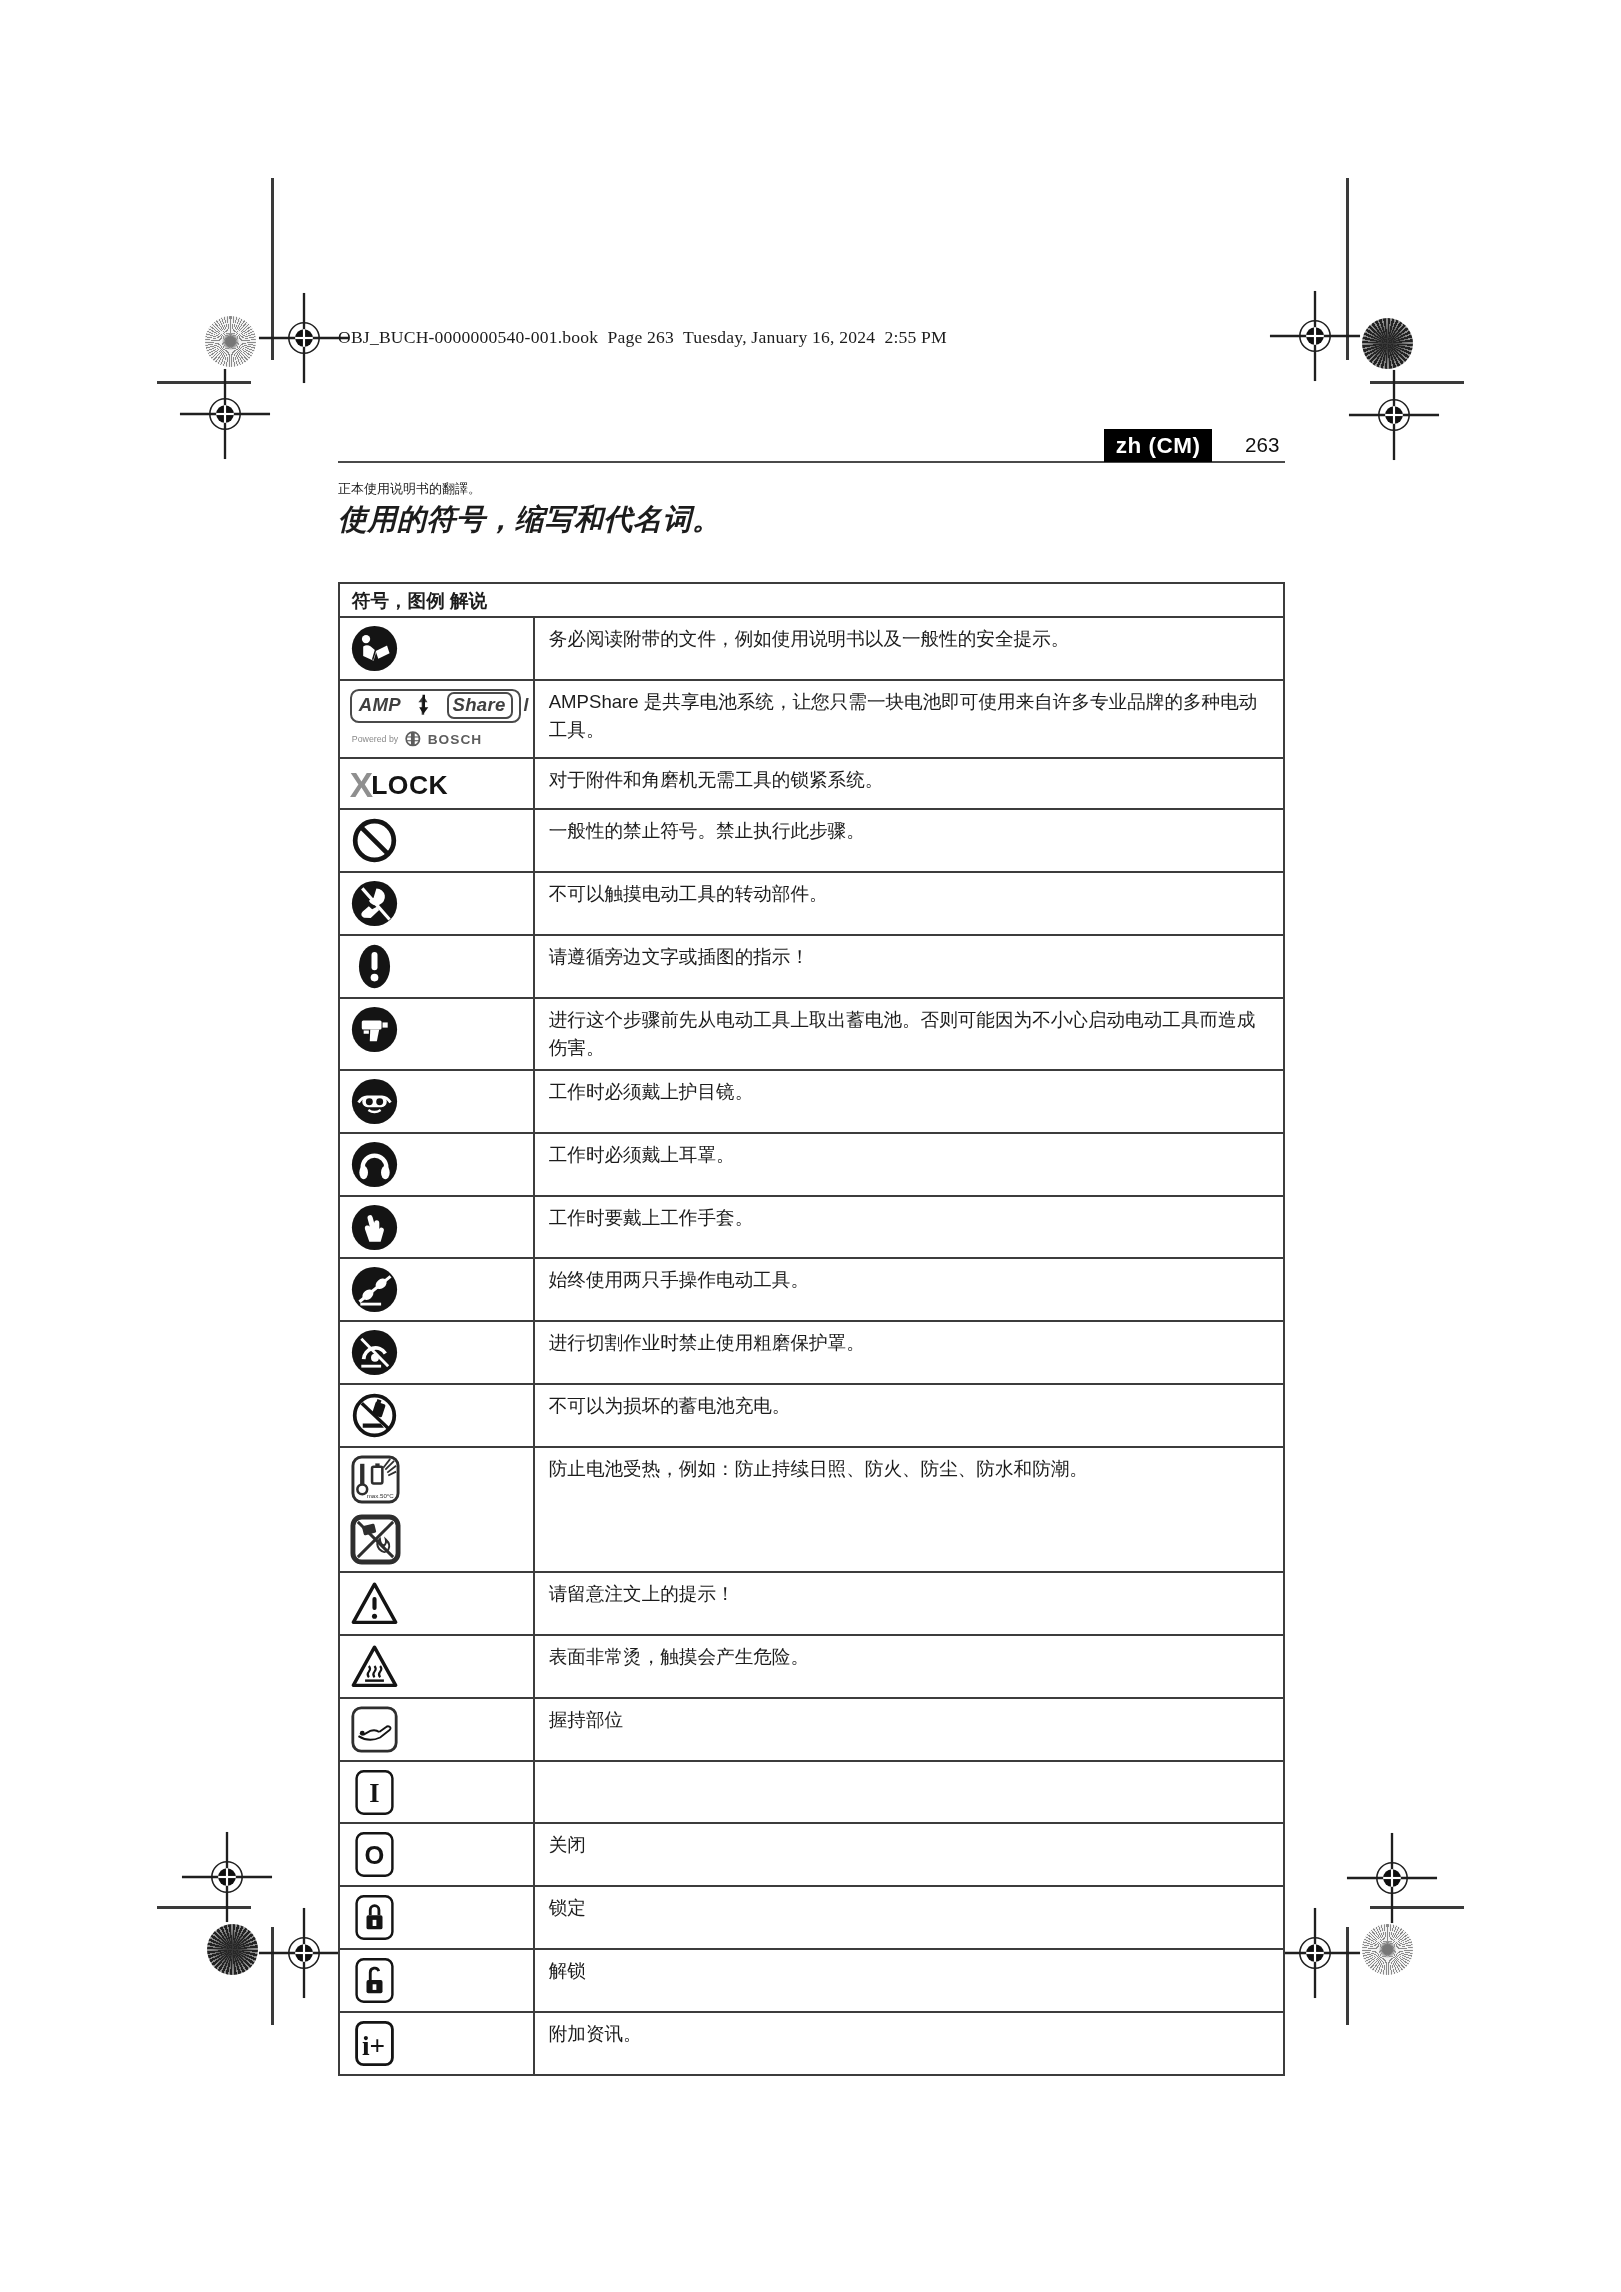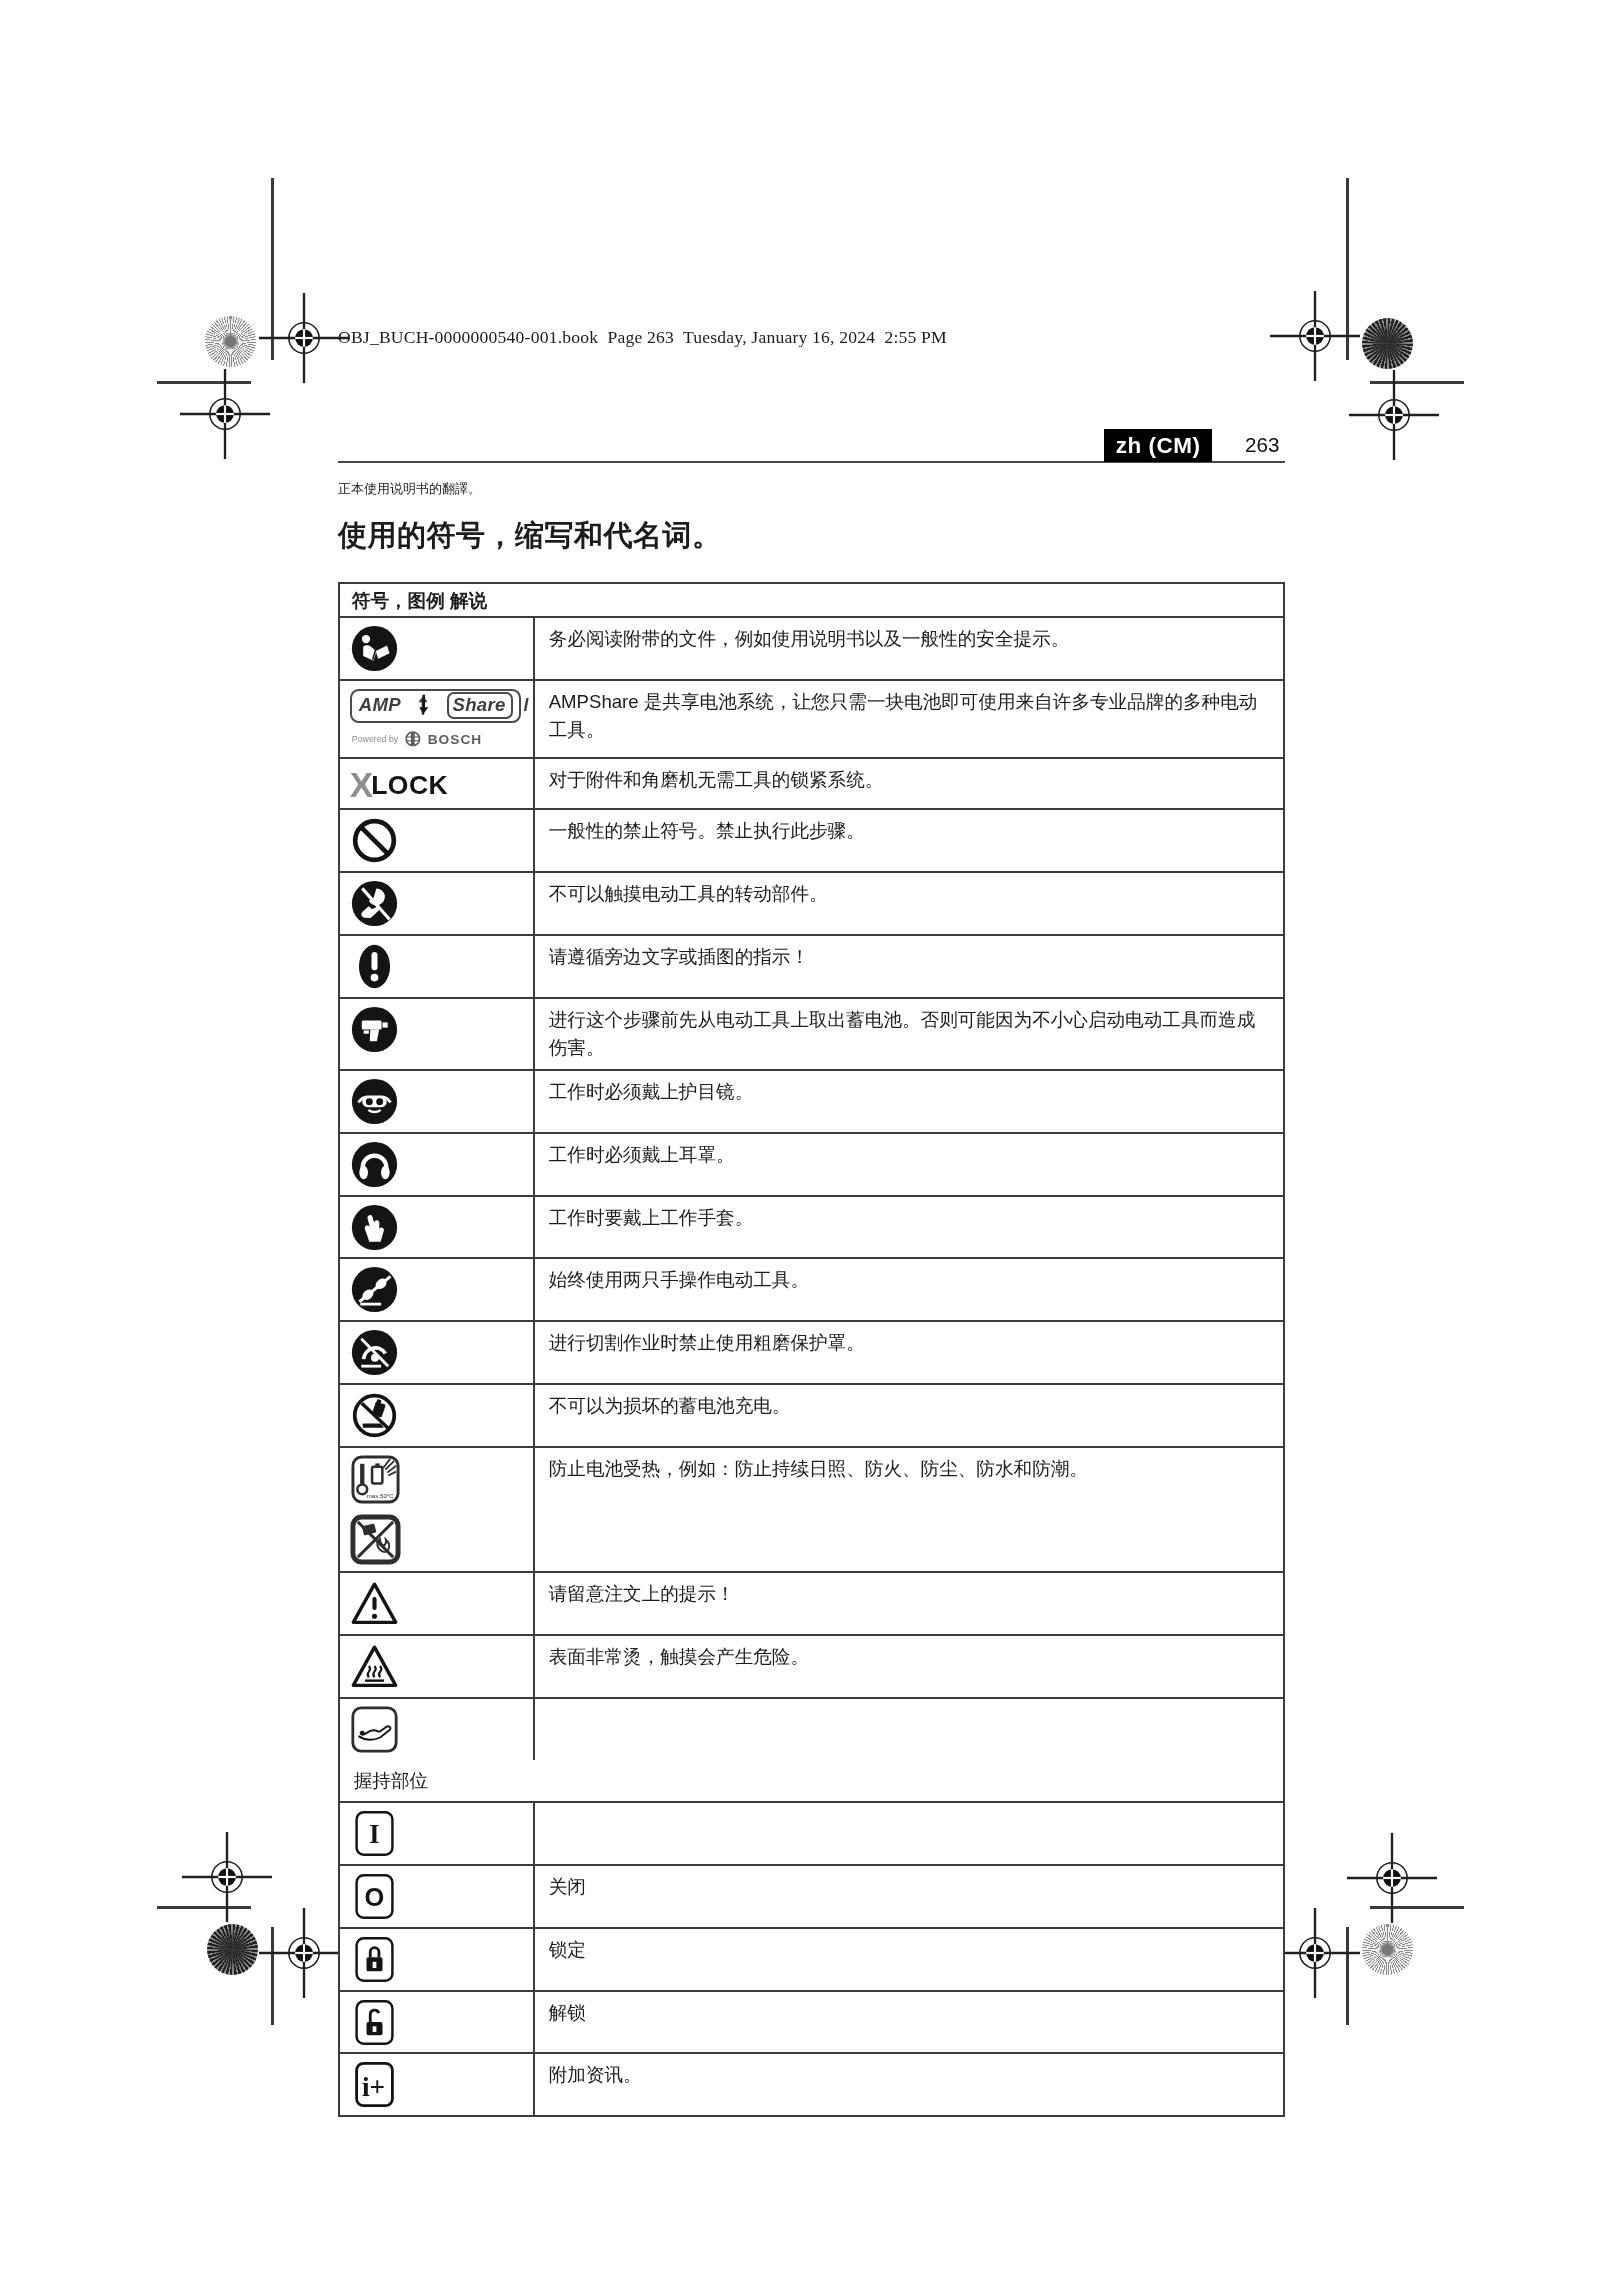--- a/index.html
+++ b/index.html
@@ -24,21 +24,21 @@
 
   
   .file-info{position:absolute;left:338px;top:327px;font-family:"Liberation Serif","DejaVu Serif",serif;
     font-size:17.6px;letter-spacing:0.2px;white-space:pre;}
   .header-rule{position:absolute;left:338px;top:461px;width:947px;height:2px;background:#4a4a4a;}
   .lang-badge{position:absolute;left:1104px;top:429px;height:33px;line-height:33px;
     background:#000;color:#fff;font-weight:bold;font-size:22.5px;padding:0 11.8px;letter-spacing:0.5px;}
   .page-number{position:absolute;left:1245px;top:433px;font-size:20.6px;color:#111;}
 
   .intro{position:absolute;left:338px;top:480px;font-size:13px;font-weight:normal;}
-  .heading{position:absolute;left:338px;top:516px;font-size:29px;font-weight:bold;margin:0;letter-spacing:0.5px;}
+  .heading{position:absolute;left:338px;top:500px;font-size:29px;font-weight:bold;margin:0;letter-spacing:0.5px;font-style:italic;}
 
   
   .symbol-table{position:absolute;left:338px;top:582px;width:947px;
     border:2.5px solid #3c3c3c;box-sizing:border-box;background:#fff;}
   .thead{display:flex;min-height:31px;border-bottom:2.5px solid #3c3c3c;}
   .thead .th{font-size:18.6px;font-weight:bold;padding:3.9px 0 2px 11.8px;}
   .trow{display:flex;border-bottom:2.5px solid #3c3c3c;box-sizing:border-box;}
   .trow:last-child{border-bottom:none;}
   .tcell{box-sizing:border-box;}
   .icon-cell{width:195px;border-right:2px solid #3c3c3c;padding:5.9px 0 5.9px 9.8px;flex:none;
@@ -377,21 +377,21 @@
      <g stroke="#141414" stroke-width="2.2" fill="none">
        <line x1="16" y1="41" x2="36" y2="41" stroke-width="2.6"></line>
        <path d="M20 37.5 q-2.6 -3 0 -6 q2.6 -3 0 -6"></path>
        <path d="M26 37.5 q-2.6 -3 0 -6 q2.6 -3 0 -6"></path>
        <path d="M32 37.5 q-2.6 -3 0 -6 q2.6 -3 0 -6"></path>
      </g>
             </svg>
           </div>
           <div class="tcell text-cell">表面非常烫，触摸会产生危险。</div>
         </div>
-        <div class="trow" style="min-height: 47px; flex-direction: column;">
+        <div class="trow" style="min-height: 47px;">
           <div class="tcell icon-cell">
             <svg class="icon-svg" viewBox="0 0 52 52">
               <rect x="3" y="3" width="46" height="46" rx="9" fill="none" stroke="#2e2e2e" stroke-width="3"></rect>
      <g fill="none" stroke="#141414" stroke-width="2">
        <path d="M9 33 q11 7 23 1.5 l10 -8 q2.2 -2 -0.3 -3.6 q-1.7 -1 -3.7 0.6 l-7 5.2"></path>
        <path d="M31 28.7 q-4 -3.2 -9.5 -1.2 l-7.5 4.2"></path>
      </g>
      <circle cx="13" cy="30" r="2.6" fill="#141414"></circle>
             </svg>
           </div>

